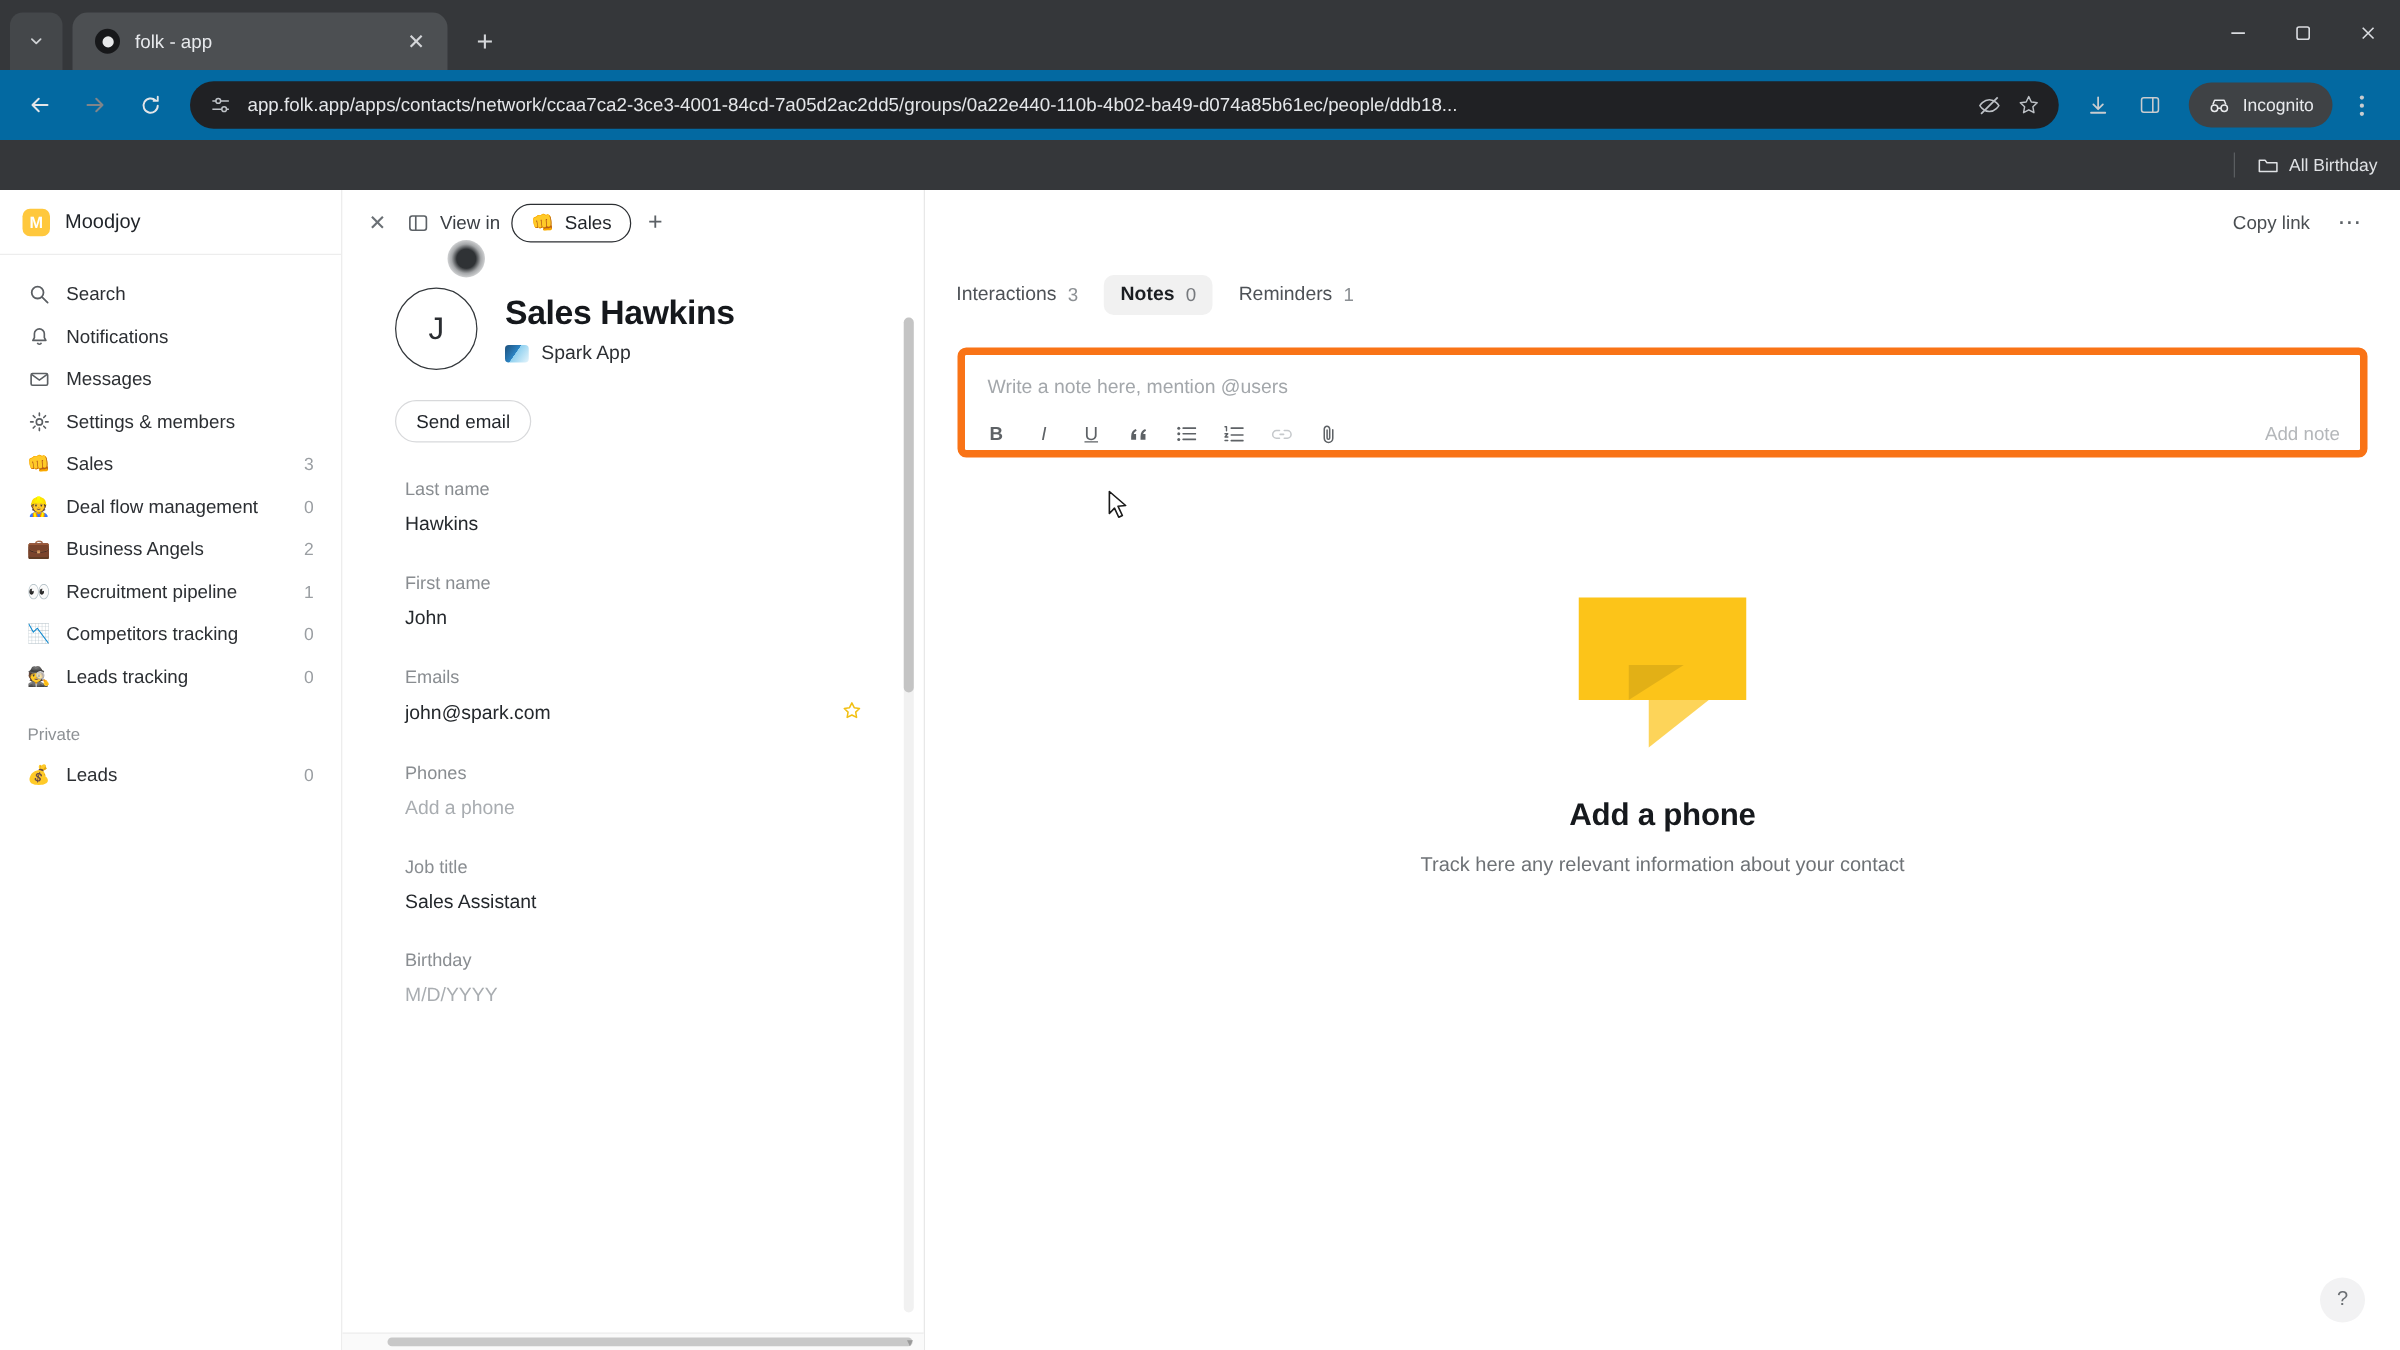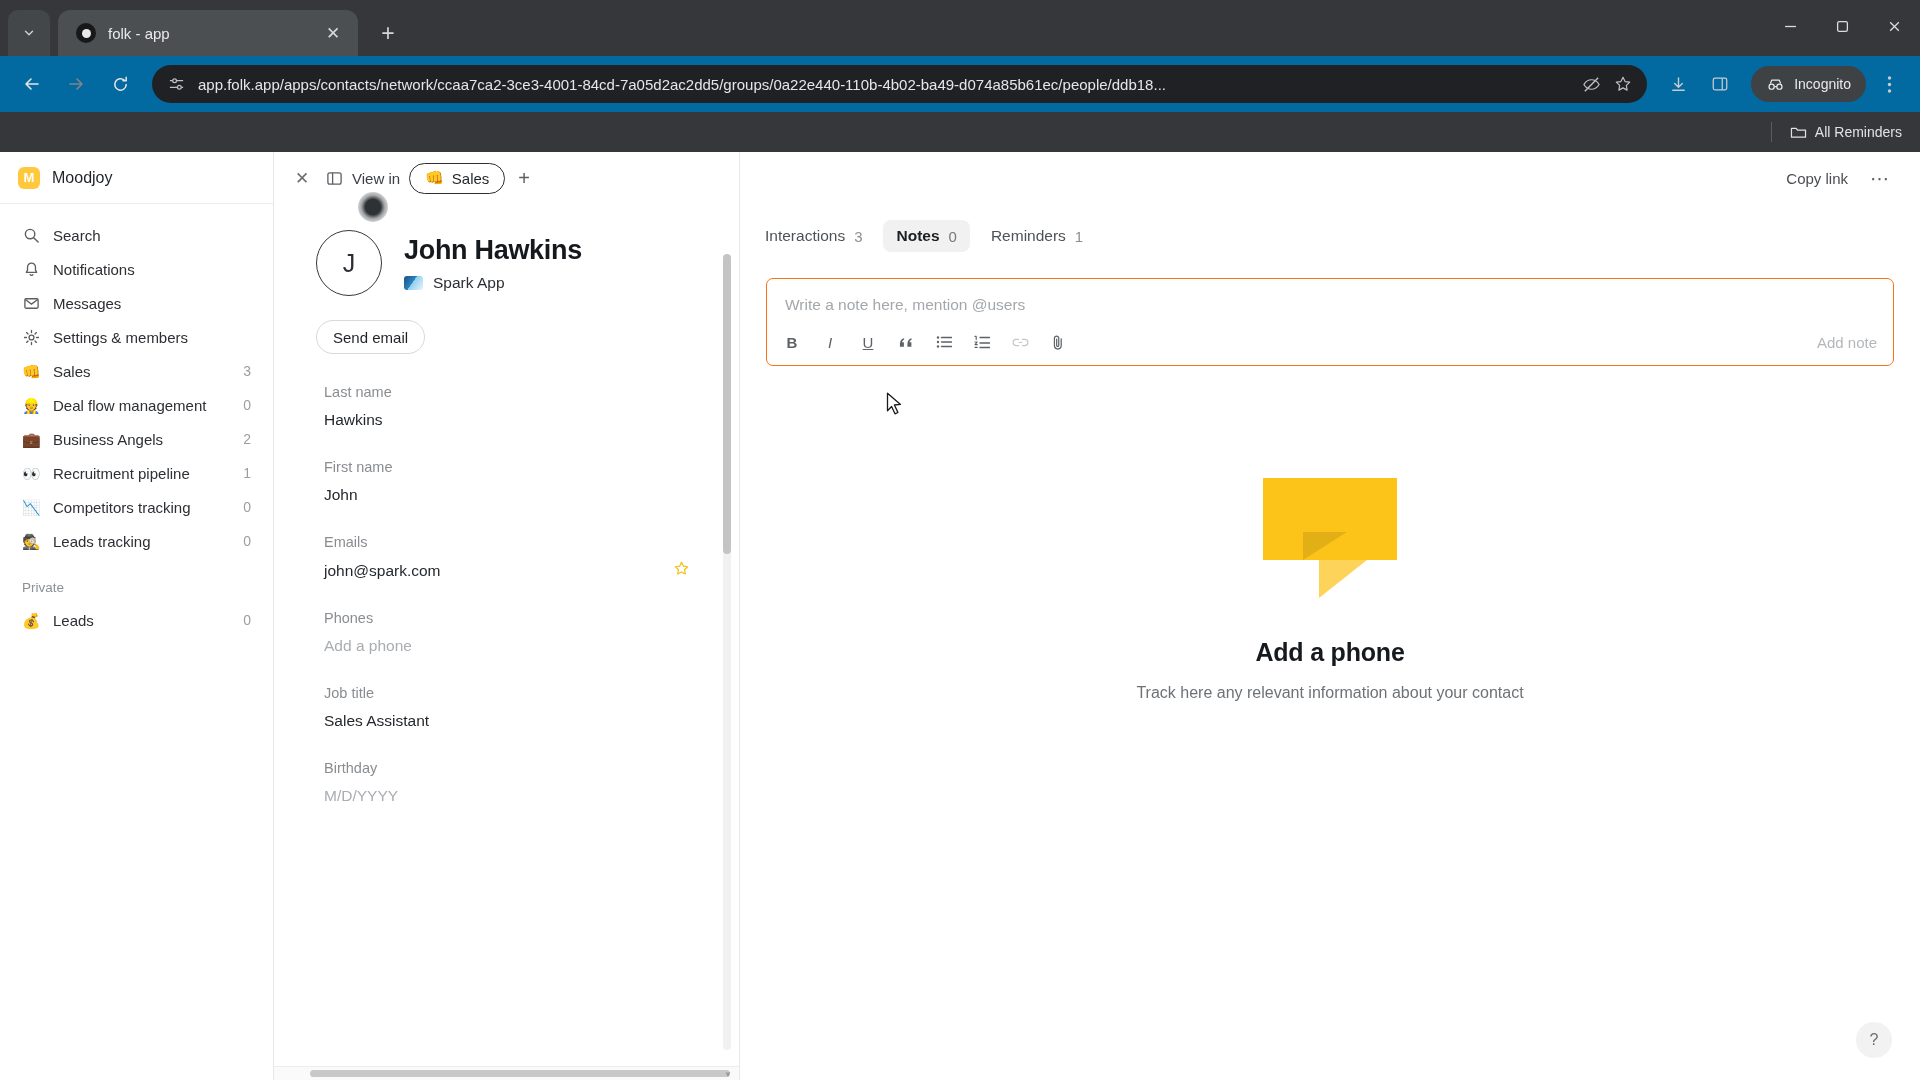--- a/index.html
+++ b/index.html
@@ -387,21 +387,21 @@
     border-radius: 8px;
     font-size: 15.5px;
     color: #4e5257;
   }
   .tab-chip.active { background: #f1f1f1; color: #1b1e22; font-weight: bold; }
   .tab-chip.active .tab-chip-count { color: #76797d; font-weight: normal; }
   .tab-chip-count { color: #8b8f93; font-size: 15px; }
 
   .note-editor {
     margin: 26px 26px 0 26px;
-    border: 1px solid #f97316;
+    border: 6px solid #f97316;
     border-radius: 7px;
     padding: 14px 16px 0 16px;
     min-height: 88px;
   }
   .note-placeholder { font-size: 15.5px; color: #a3a7ab; padding: 3px 0 0 2px; }
   .note-toolbar {
     display: flex;
     align-items: center;
     gap: 20px;
     margin-top: 18px;
@@ -578,21 +578,21 @@
       </svg>
   </div>
 </div>
 
 <div class="chrome-bookmarks">
   <span class="bm-sep"></span>
   <span class="bm-item">
     <svg width="17" height="15" viewBox="0 0 18 16">
         <path d="M1.5 13V3.5h5L8 5.5h8.5V13z" fill="none" stroke="currentColor" stroke-width="1.3" stroke-linejoin="round"></path>
       </svg>
-    <span>All Reminders</span>
+    <span>All Birthday</span>
   </span>
 </div>
 
 <div class="app">
 
   <aside class="sidebar">
     <div class="ws-header">
       <span class="ws-logo">M</span>
       <span class="ws-name">Moodjoy</span>
     </div>
@@ -697,21 +697,21 @@
         </span>
         <span class="pill-plus">+</span>
       </span>
     </div>
 
     <div class="contact-scroll">
       <div class="contact-inner">
         <div class="contact-head">
           <div class="avatar">J</div>
           <div>
-            <div class="contact-name">John Hawkins</div>
+            <div class="contact-name">Sales Hawkins</div>
             <div class="company-row">
               <span class="company-logo"></span>
               <span class="company-name">Spark App</span>
             </div>
           </div>
         </div>
 
         <div class="send-email-btn">Send email</div>
 
         <div class="field">

